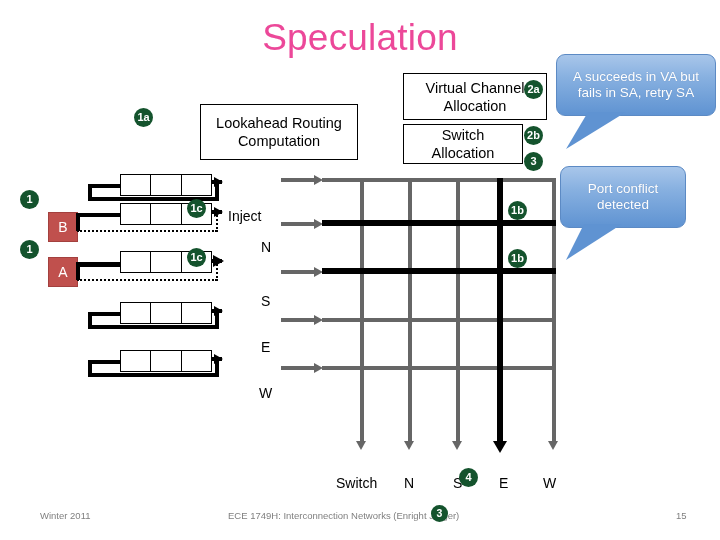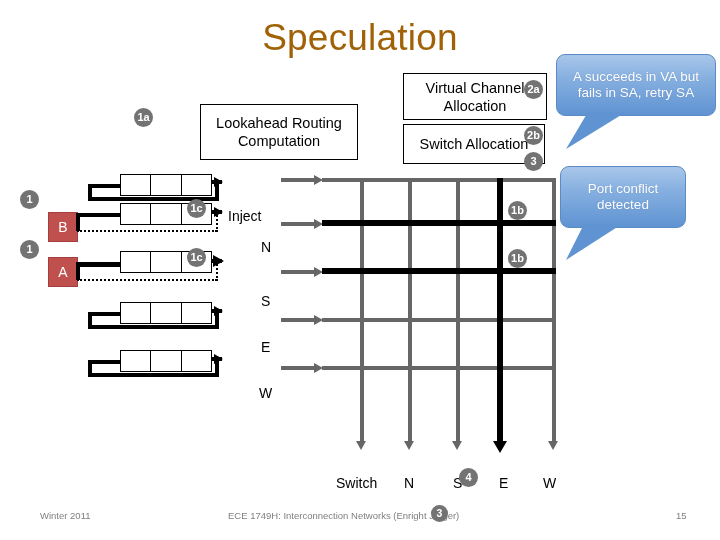--- a/index.html
+++ b/index.html
@@ -8,33 +8,33 @@
     background:#ffffff;
     font-family:"Liberation Sans","DejaVu Sans",sans-serif;
     color:#000;
   }
   .abs{position:absolute;}
 
   
   #slide-title{
     left:0;top:16px;width:720px;text-align:center;
     font-size:37px;font-weight:400;line-height:44px;letter-spacing:.2px;
-    color:#a16207;
+    color:#ec4899;
   }
 
   
   .wbox{
     border:1.6px solid #000;background:#fff;box-sizing:border-box;
     display:flex;align-items:center;justify-content:center;text-align:center;
     font-size:14.5px;line-height:18px;margin-left:32px;
   }
 
   
   .badge{
-    border-radius:50%;background:#737373;color:#fff;
+    border-radius:50%;background:#14532d;color:#fff;
     display:flex;align-items:center;justify-content:center;
     font-size:11.5px;font-weight:700;line-height:1;
     box-sizing:border-box;
   }
   .badge.sm{width:19px;height:19px;font-size:11px;}
   .badge.xs{width:17px;height:17px;font-size:10.5px;}
 
   
   .flit{
     background:#c0504d;border:1px solid #a3403e;
@@ -92,21 +92,21 @@
 
 <div class="abs" id="slide-title">Speculation</div>
 
 <div class="abs badge sm" style="left:134px;top:108px;">1a</div>
 
 <div class="abs wbox" style="left:168px;top:104px;width:158px;height:56px;padding:0 8px;">Lookahead Routing Computation</div>
 
 <div class="abs wbox" style="left:371px;top:73px;width:144px;height:47px;padding:0 10px;">Virtual Channel Allocation</div>
 <div class="abs badge sm" style="left:524px;top:80px;">2a</div>
 
-<div class="abs wbox" style="left:371px;top:124px;width:142px;height:40px;padding:0 10px;">Switch Allocation</div>
+<div class="abs wbox" style="left:371px;top:124px;width:120px;height:40px;padding:0 10px;">Switch Allocation</div>
 <div class="abs badge sm" style="left:524px;top:126px;">2b</div>
 <div class="abs badge sm" style="left:524px;top:152px;">3</div>
 
 <div class="abs callout" style="left:556px;top:54px;width:160px;height:62px;padding:0 9px;">A succeeds in VA but fails in SA, retry SA</div>
 
 <svg class="abs" style="left:556px;top:112px;width:80px;height:38px;" viewBox="0 0 80 38">
   <polygon points="32,0 70,0 10,37" fill="#5f93d2"></polygon>
 </svg>
 
 <div class="abs callout" style="left:560px;top:166px;width:126px;height:62px;padding:0 0;">Port conflict detected</div>

